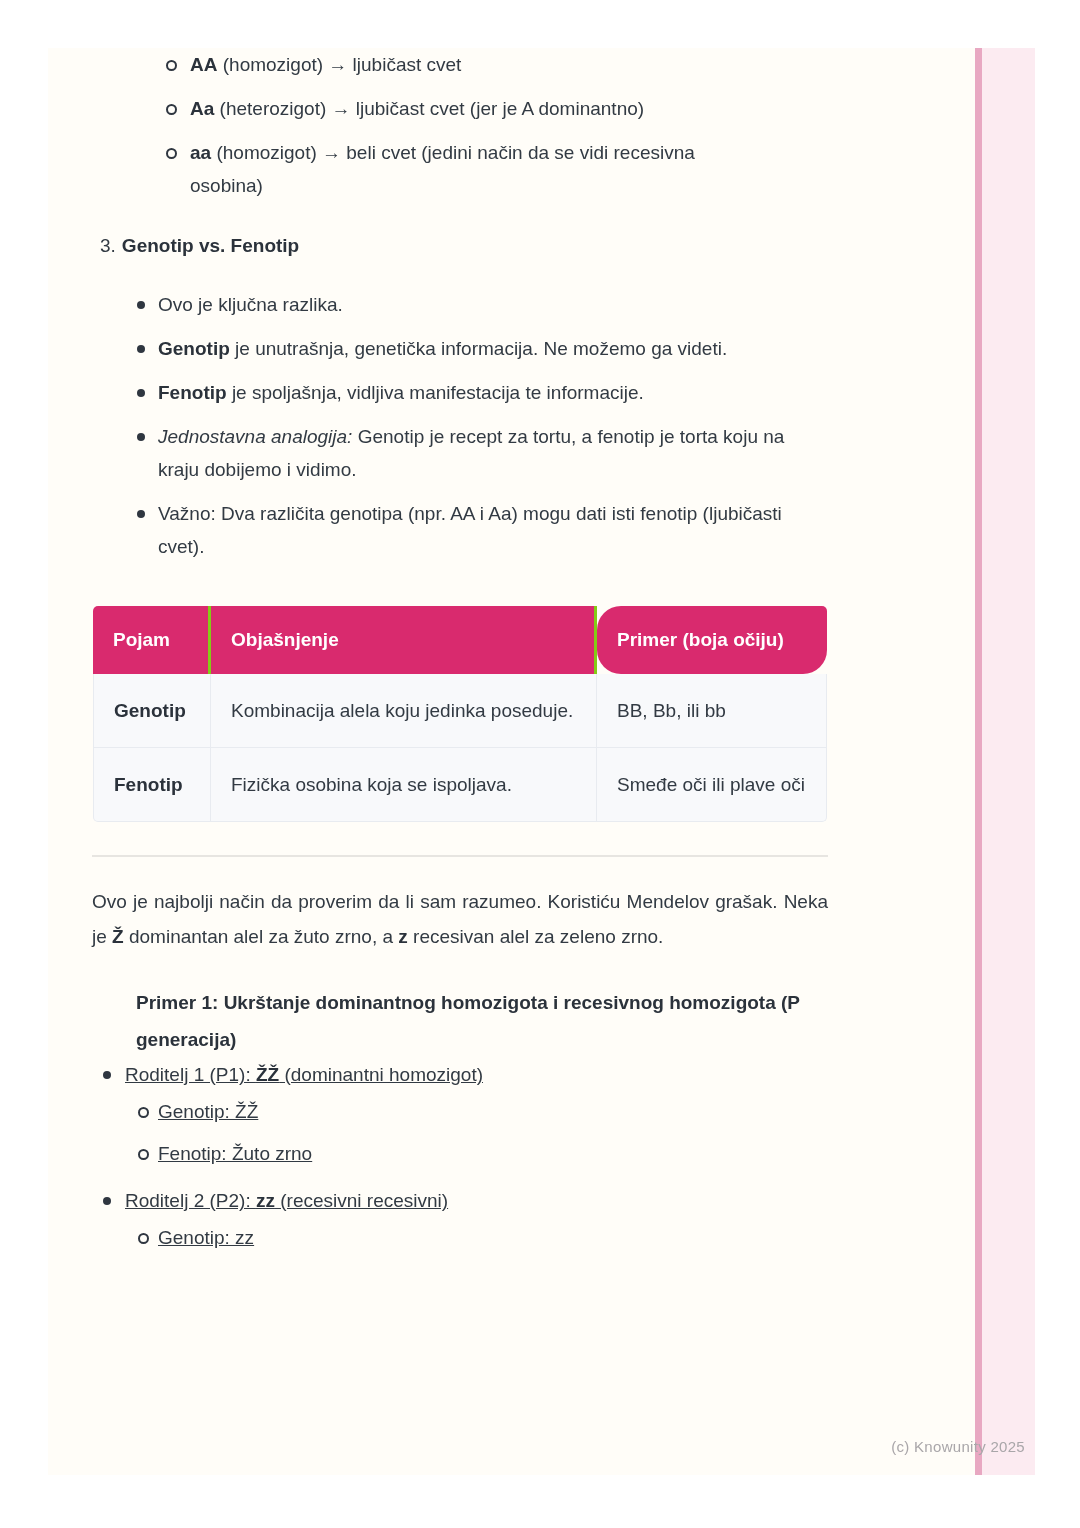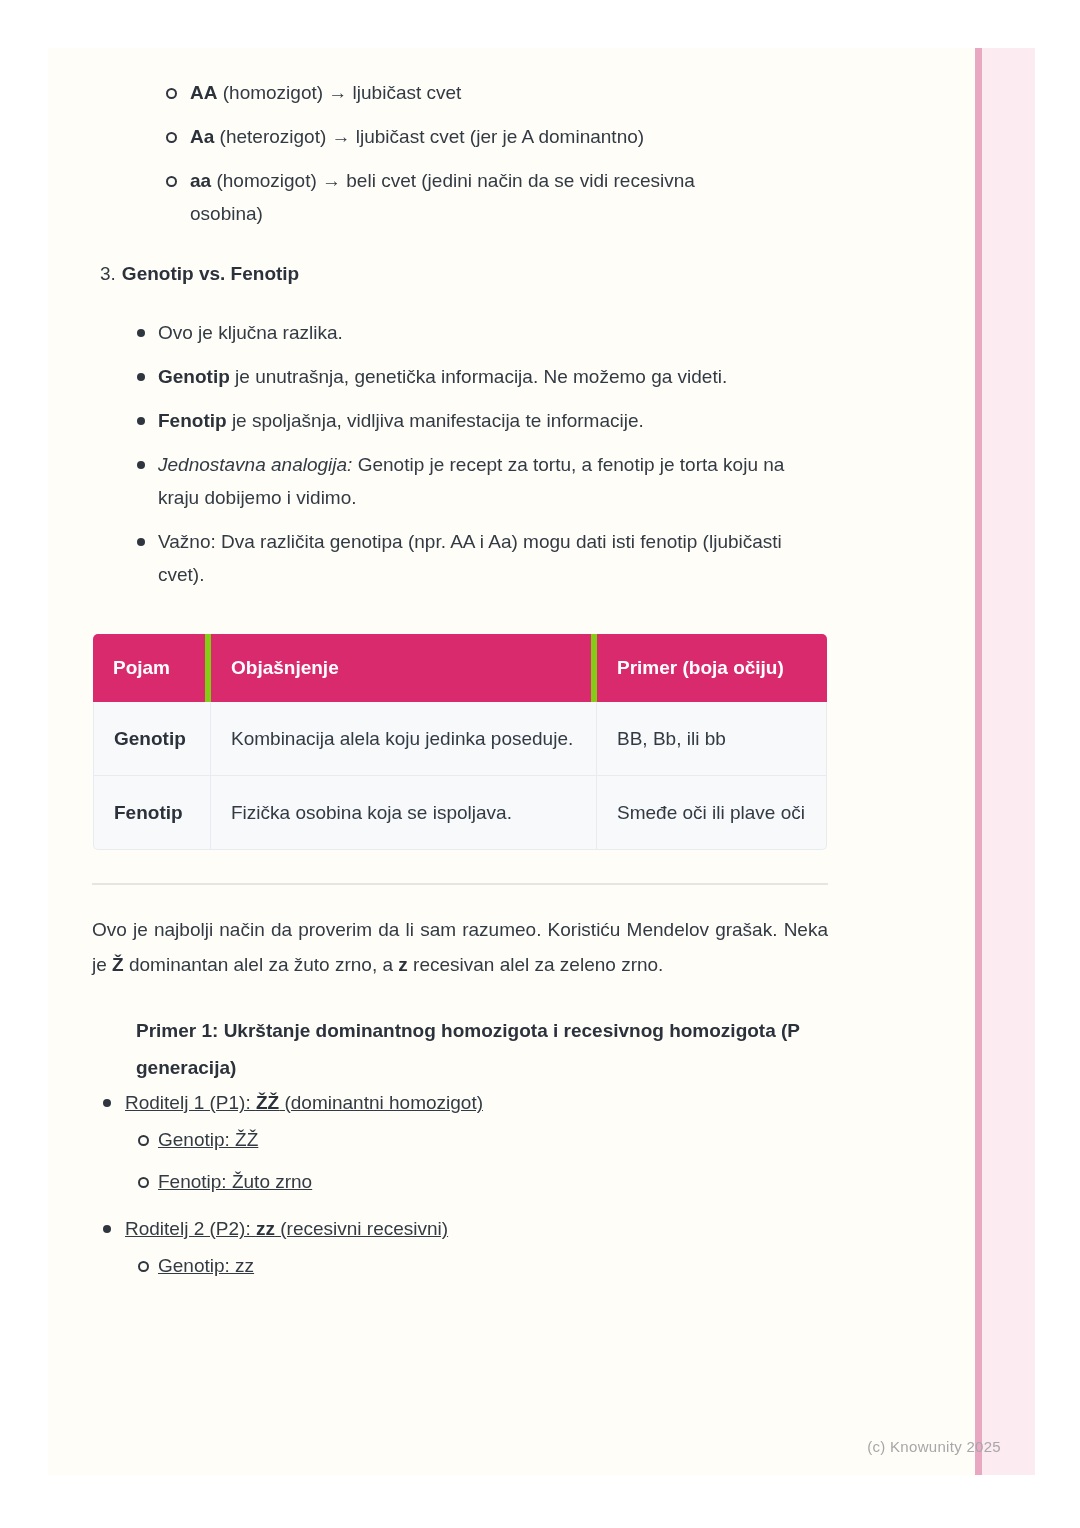--- a/index.html
+++ b/index.html
@@ -32,21 +32,21 @@
   .text-col {
     position: absolute;
     left: 44px; top: 0;
     width: 736px;
   }
   .fs { font-size: 19px; line-height: 33px; }
   b, strong { font-weight: 700; color: #2b323b; }
 
   
   ul { list-style: none; }
-  ul.top-list { margin-top: 28px; padding-left: 98px; }
+  ul.top-list { margin-top: 0; padding-left: 98px; }
   ul.top-list > li {
     position: relative;
     margin-bottom: 11px;
     max-width: 580px;
   }
   ul.top-list > li::before {
     content: "";
     position: absolute;
     left: -24px; top: 12px;
     width: 7px; height: 7px;
@@ -79,23 +79,23 @@
     border-spacing: 0;
     border-radius: 5px;
   }
   table.def-table th {
     background: #d92a6e;
     color: #ffffff;
     font-size: 19px;
     font-weight: 700;
     text-align: left;
     padding: 23px 20px;
-    border-right: 6px solid #84cc16;
-  }
-  table.def-table th:last-child { border-right: none; }
+    border-right: 3px solid #84cc16;
+  }
+  table.def-table th:last-child { border-right: none; border-radius: 24px; }
   table.def-table th:first-child { border-top-left-radius: 5px; }
   table.def-table th:last-child { border-top-right-radius: 5px; }
   table.def-table td {
     background: #f8f9fb;
     font-size: 19px;
     line-height: 31px;
     padding: 21px 20px;
     border-bottom: 1px solid #e8ebf0;
     border-right: 1px solid #e8ebf0;
     vertical-align: middle;
@@ -157,21 +157,21 @@
     position: absolute;
     left: -20px; top: 12px;
     width: 7px; height: 7px;
     border: 2px solid #2f3640;
     border-radius: 50%;
   }
 
   .footer-credit {
     position: absolute;
     top: 1438px;
-    right: 79px;
+    right: 55px;
     font-size: 15px;
     letter-spacing: 0.3px;
     color: #a9a6a9;
     z-index: 3;
   }
 </style>
 </head>
 <body>
 
 <div class="sheet">

